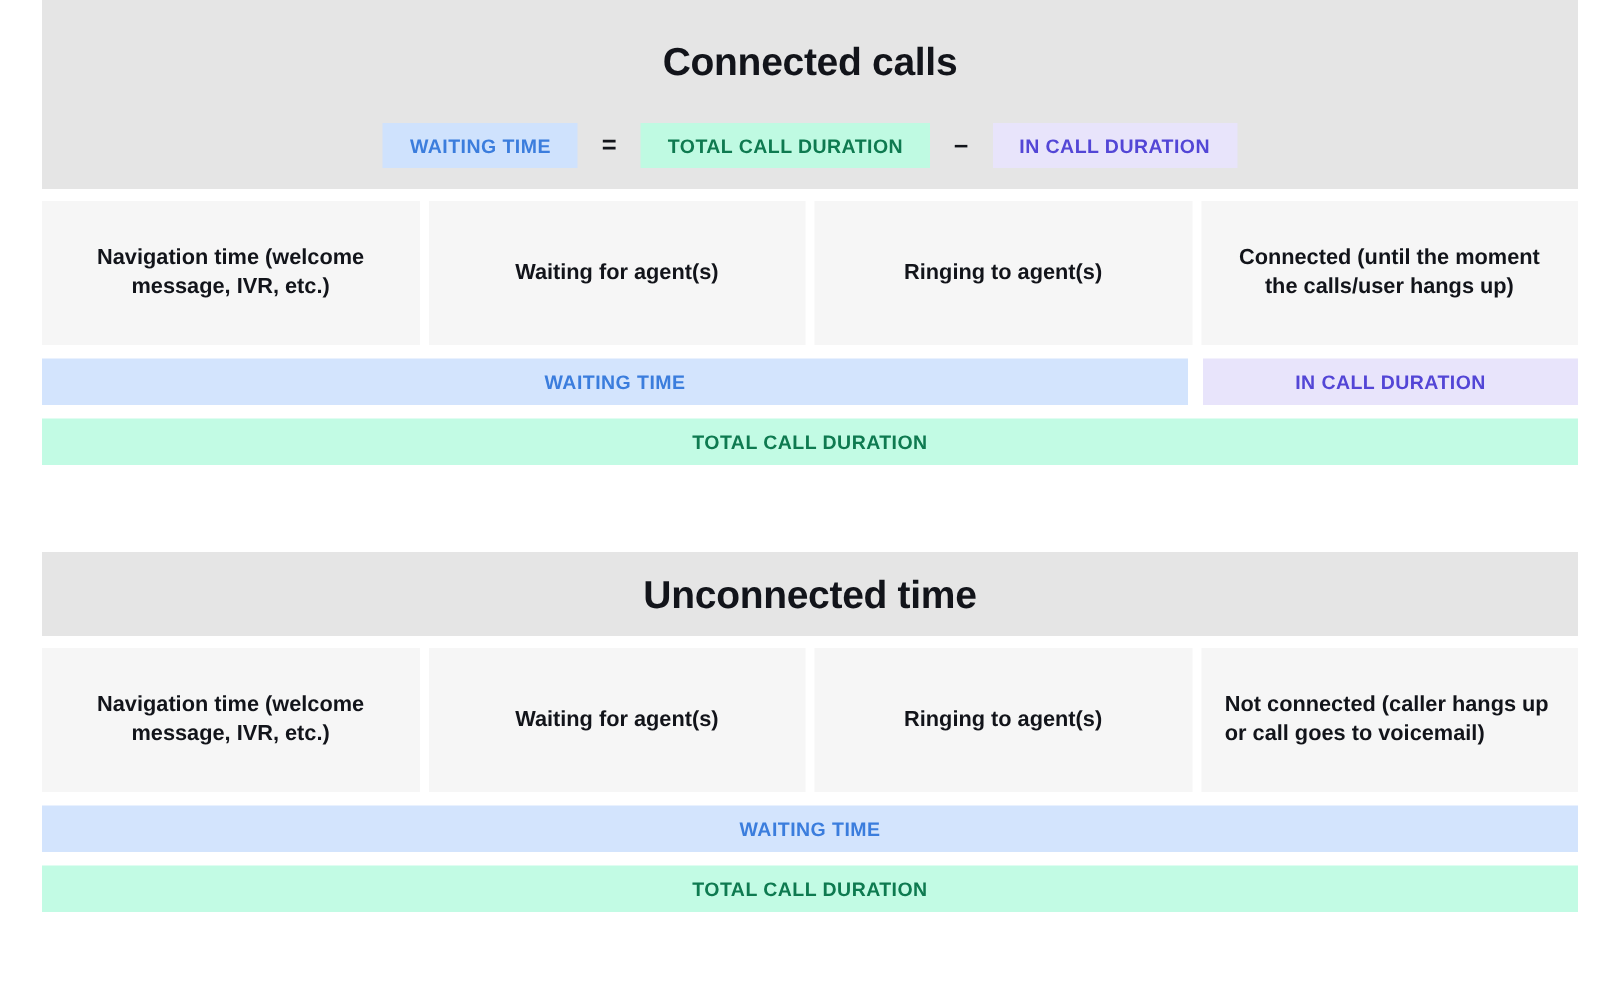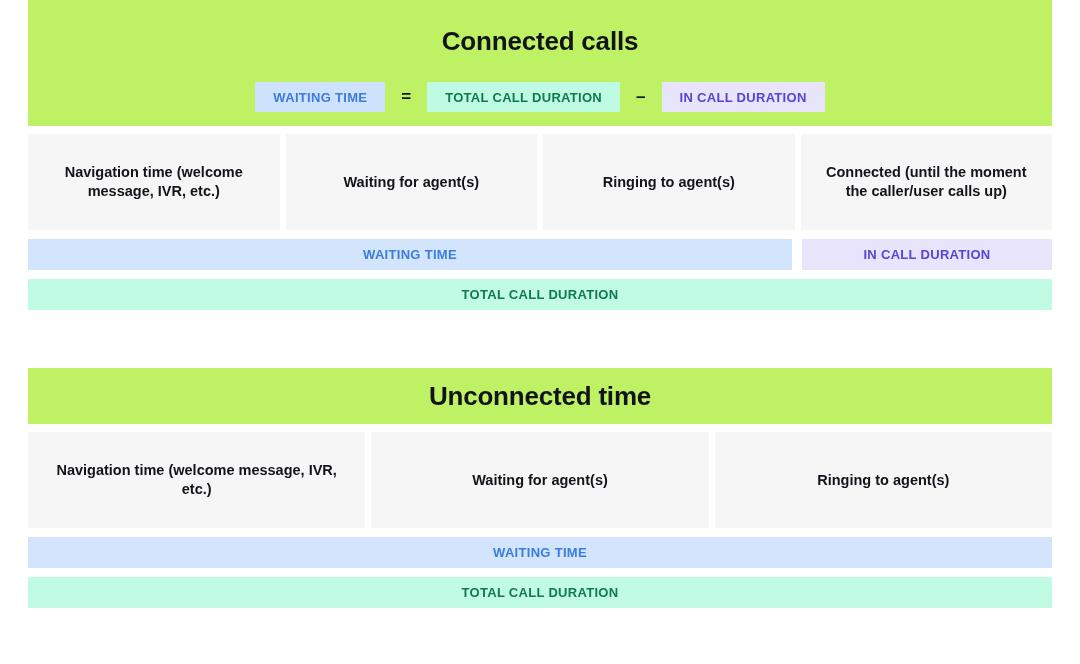--- a/index.html
+++ b/index.html
@@ -8,21 +8,21 @@
     background: #ffffff;
     font-family: "Liberation Sans", sans-serif;
     overflow: hidden;
   }
   .page { position: relative; width: 1080px; height: 664px; padding: 0 28px; }
 
   
   .section { width: 1024px; }
 
   .section-header {
-    background: #bef264;
+    background: #e5e5e5;
     display: flex;
     flex-direction: column;
     align-items: center;
     justify-content: flex-start;
   }
   .section-header.tall { height: 126px; padding-top: 12px; }
   .section-header.short { height: 56px; justify-content: center; padding-top: 0; }
 
   .section-title {
     font-size: 26px;
@@ -139,21 +139,21 @@
       <div class="seg">
         <div class="seg-label">Navigation time (welcome message, IVR, etc.)</div>
       </div>
       <div class="seg">
         <div class="seg-label">Waiting for agent(s)</div>
       </div>
       <div class="seg">
         <div class="seg-label">Ringing to agent(s)</div>
       </div>
       <div class="seg">
-        <div class="seg-label">Connected (until the moment the caller/user calls up)</div>
+        <div class="seg-label">Connected (until the moment the calls/user hangs up)</div>
       </div>
     </div>
 
     <div class="bars">
       <div class="bar blue w3">WAITING TIME</div>
       <div class="bar purple w1">IN CALL DURATION</div>
     </div>
 
     <div class="bars total-row">
       <div class="bar green full">TOTAL CALL DURATION</div>
@@ -171,20 +171,23 @@
     <div class="segments">
       <div class="seg">
         <div class="seg-label">Navigation time (welcome message, IVR, etc.)</div>
       </div>
       <div class="seg">
         <div class="seg-label">Waiting for agent(s)</div>
       </div>
       <div class="seg">
         <div class="seg-label">Ringing to agent(s)</div>
       </div>
+      <div class="seg left">
+        <div class="seg-label">Not connected (caller hangs up or call goes to voicemail)</div>
+      </div>
     </div>
 
     <div class="bars">
       <div class="bar blue full">WAITING TIME</div>
     </div>
 
     <div class="bars total-row">
       <div class="bar green full">TOTAL CALL DURATION</div>
     </div>
   </div>

